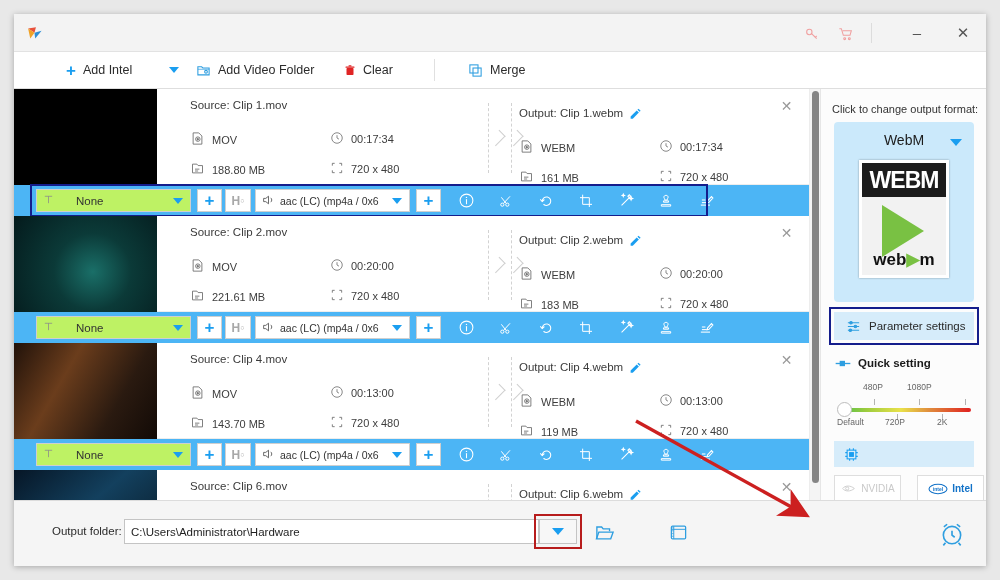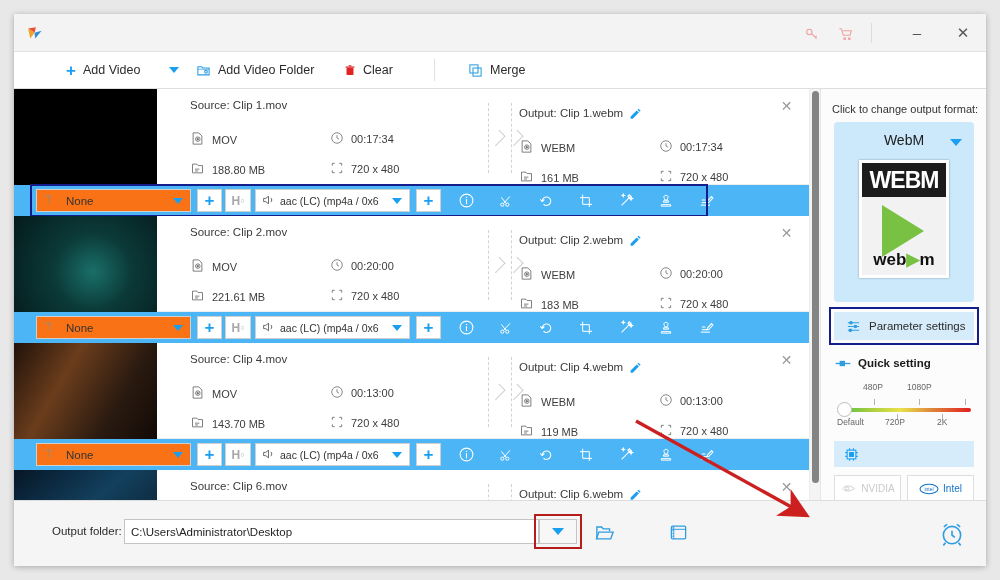--- a/index.html
+++ b/index.html
@@ -113,22 +113,22 @@
     align-items: center; justify-content: center;
   }
 
   
   .actionbar {
     position: relative; height: 31px; background: #4cb5f5;
     display: flex; align-items: center;
   }
   .sel-sub {
     position: absolute; left: 22px; top: 4px; width: 155px; height: 23px;
-    background: #f97316; border: 1px solid #cfcfcf;
-    display: flex; align-items: center; padding: 0 6px; gap: 12px;
+    background: #bef264; border: 1px solid #cfcfcf;
+    display: flex; align-items: center; padding: 0 6px; gap: 22px;
     font-size: 11.5px; color: #333;
   }
   .sel-caret {
     position: absolute; right: 7px; width: 0; height: 0;
     border-left: 5px solid transparent; border-right: 5px solid transparent;
     border-top: 6px solid #1a9ef0;
   }
   .btn-plus1 {
     position: absolute; left: 183px; top: 4px; width: 25px; height: 23px;
     background: #fff; border: 1px solid #cfcfcf;
@@ -235,21 +235,21 @@
     background: #d6ecfa; display: flex; align-items: center; gap: 8px;
     padding-left: 10px; font-size: 11.5px; color: #2a2a2a;
   }
   .gpu {
     position: absolute; top: 386px; height: 27px; width: 67px;
     background: #fff; border: 1px solid #dedede;
     display: flex; align-items: center; justify-content: center; gap: 4px;
     font-size: 10px;
   }
   .gpu-nv { left: 13px; color: #c9c9c9; }
-  .gpu-in { left: 86px; color: #1272c8; }
+  .gpu-in { left: 96px; color: #1272c8; font-weight: bold; }
 
   
   .bottombar {
     position: absolute; left: 0; bottom: 0; width: 972px; height: 66px;
     background: #f5f5f5; border-top: 1px solid #dcdcdc;
   }
   .of-label { position: absolute; left: 38px; top: 24px; font-size: 11.5px; color: #2b2b2b; }
   .of-input {
     position: absolute; left: 110px; top: 18px; width: 415px; height: 25px;
     background: #fff; border: 1px solid #c4c4c4;
@@ -309,21 +309,21 @@
       </svg>
     </div>
     <div class="tb-sep"></div>
     <div class="win-btn" style="right:46px">–</div>
     <div class="win-btn" style="right:0">✕</div>
   </div>
 
   <div class="toolbar">
     <div class="tool-item" style="left:52px">
       <span class="plus-blue">+</span>
-      <span>Add Video</span>
+      <span>Add Intel</span>
     </div>
     <div class="tool-item" style="left:155px">
       <span class="caret-blue"></span>
     </div>
     <div class="tool-item" style="left:182px">
       <svg width="15" height="15" viewBox="0 0 24 24" fill="none" stroke="#2e9ee0" stroke-width="1.7">
         <path d="M3 6h6l2 2h10v11H3z"></path>
           <path d="M3 10h18" stroke-width="1.2"></path>
           <circle cx="16" cy="14" r="2.2"></circle>
       </svg>
@@ -922,21 +922,21 @@
           <ellipse cx="15" cy="8" rx="13.5" ry="7" fill="none" stroke="#1272c8" stroke-width="1.6"></ellipse>
           <text x="15" y="11.2" font-size="7.5" fill="#1272c8" text-anchor="middle" font-family="Liberation Sans, sans-serif">intel</text>
         </svg>
         <span>Intel</span>
       </div>
     </div>
   </div>
 
   <div class="bottombar">
     <div class="of-label">Output folder:</div>
-    <div class="of-input">C:\Users\Administrator\Desktop</div>
+    <div class="of-input">C:\Users\Administrator\Hardware</div>
     <div class="of-drop">
       <span class="of-drop-caret"></span>
     </div>
     <div class="drop-hl"></div>
 
     <div class="bb-icon" style="left:576px">
       <svg width="22" height="19" viewBox="0 0 24 24" fill="none" stroke="#2e9ee0" stroke-width="1.7">
         <path d="M3 20V5h6l2 2.5h8v3"></path>
           <path d="M2.5 20l3-8.5h18l-3 8.5z"></path>
       </svg>

